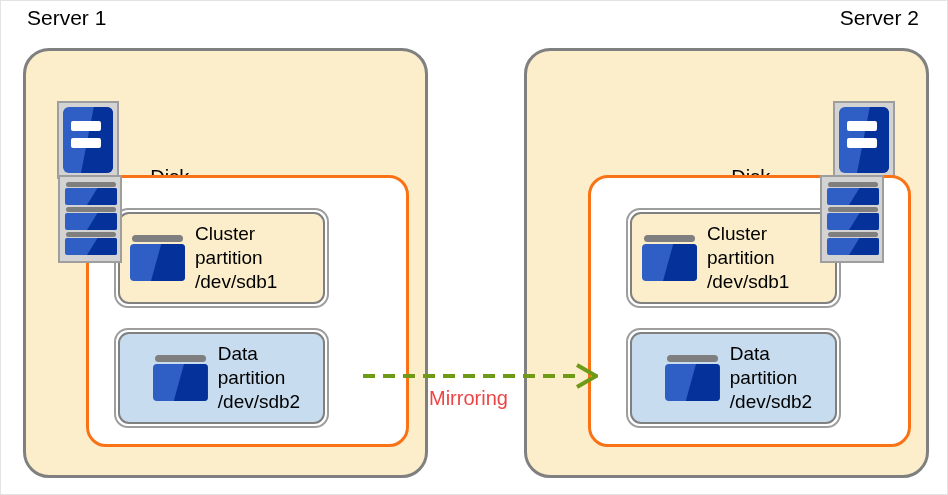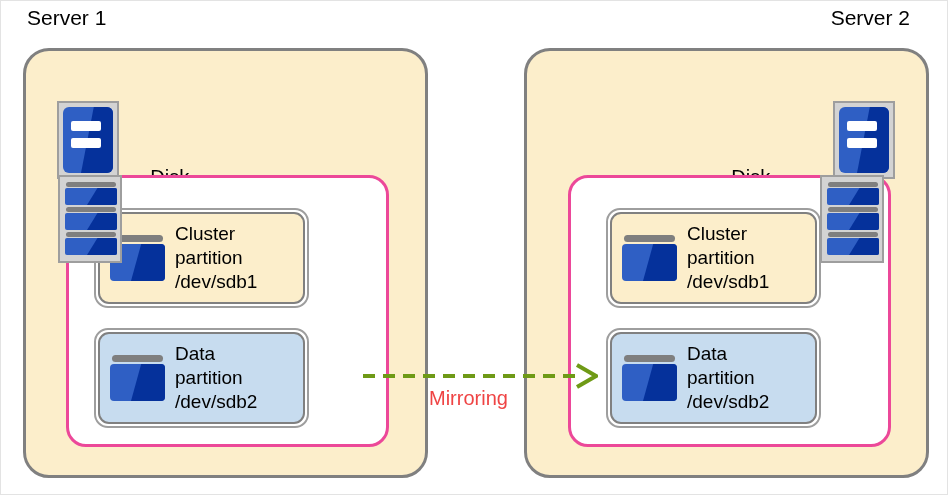--- a/index.html
+++ b/index.html
@@ -22,21 +22,21 @@
 
   
   .server-label {
     position: absolute;
     font-size: 21px;
     color: #000000;
     white-space: nowrap;
     line-height: 1;
   }
   .server-label.left  { left: 26px;  top: 6px; }
-  .server-label.right { right: 37px; top: 6px; }
+  .server-label.right { right: 28px; top: 6px; }
 
   
   .server-body {
     position: absolute;
     top: 47px;
     width: 405px;
     height: 430px;
     background: #fceecb;
     border: 3px solid #808080;
     border-radius: 26px;
@@ -45,23 +45,24 @@
   .server-body.left  { left: 22px; }
   .server-body.right { left: 523px; }
 
   
   .disk-box {
     position: absolute;
     top: 124px;
     width: 323px;
     height: 272px;
     background: #ffffff;
-    border: 3px solid #ec4899;
+    border: 3px solid #f97316;
     border-radius: 20px;
     box-sizing: border-box;
+    margin-left: 20px;
   }
   .disk-box.left  { left: 40px; }
   .disk-box.right { left: 41px; }
 
   
   .disk-caption {
     position: absolute;
     font-size: 20px;
     color: #000000;
     line-height: 25px;
@@ -88,21 +89,21 @@
     border: 2px solid #808080;
     border-radius: 11px;
     box-sizing: border-box;
     display: flex;
     align-items: center;
     padding-left: 10px;
   }
   .partition.cluster { top: 30px; }
   .partition.cluster .partition-inner { background: #fceecb; }
   .partition.data { top: 150px; }
-  .partition.data .partition-inner { background: #c7dcef; }
+  .partition.data .partition-inner { background: #c7dcef; justify-content: center; }
 
   .partition.right-side { left: 35px; }
 
   .partition-text {
     font-size: 19px;
     line-height: 24px;
     color: #000000;
     margin-left: 10px;
     white-space: nowrap;
   }

